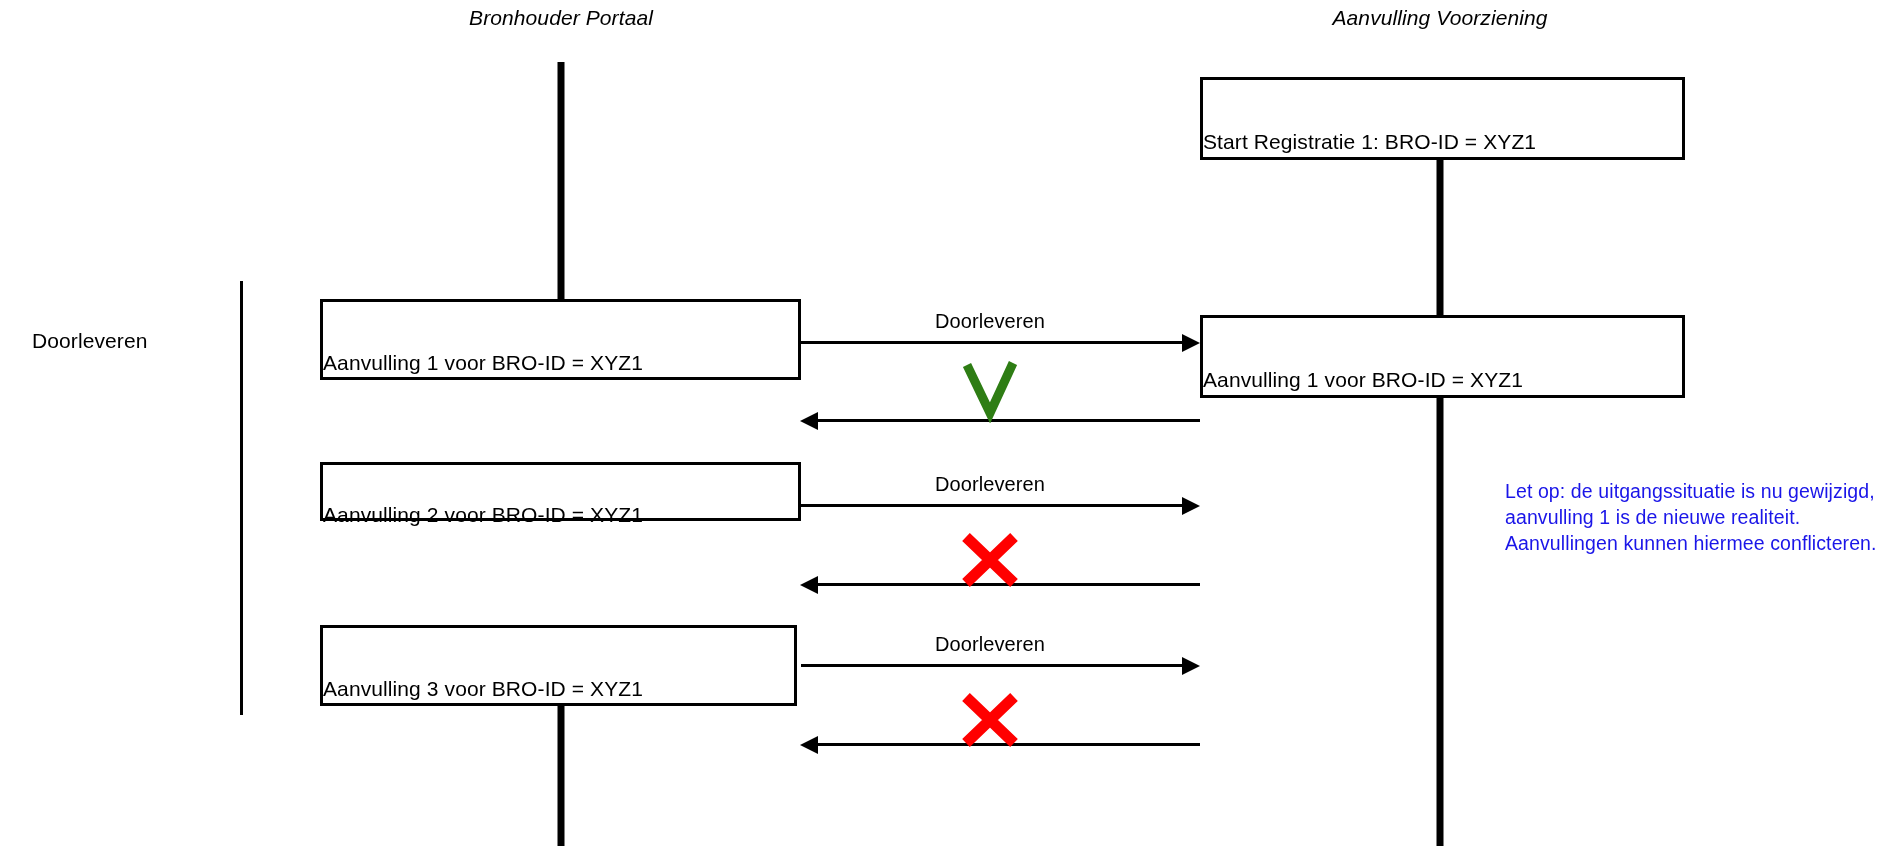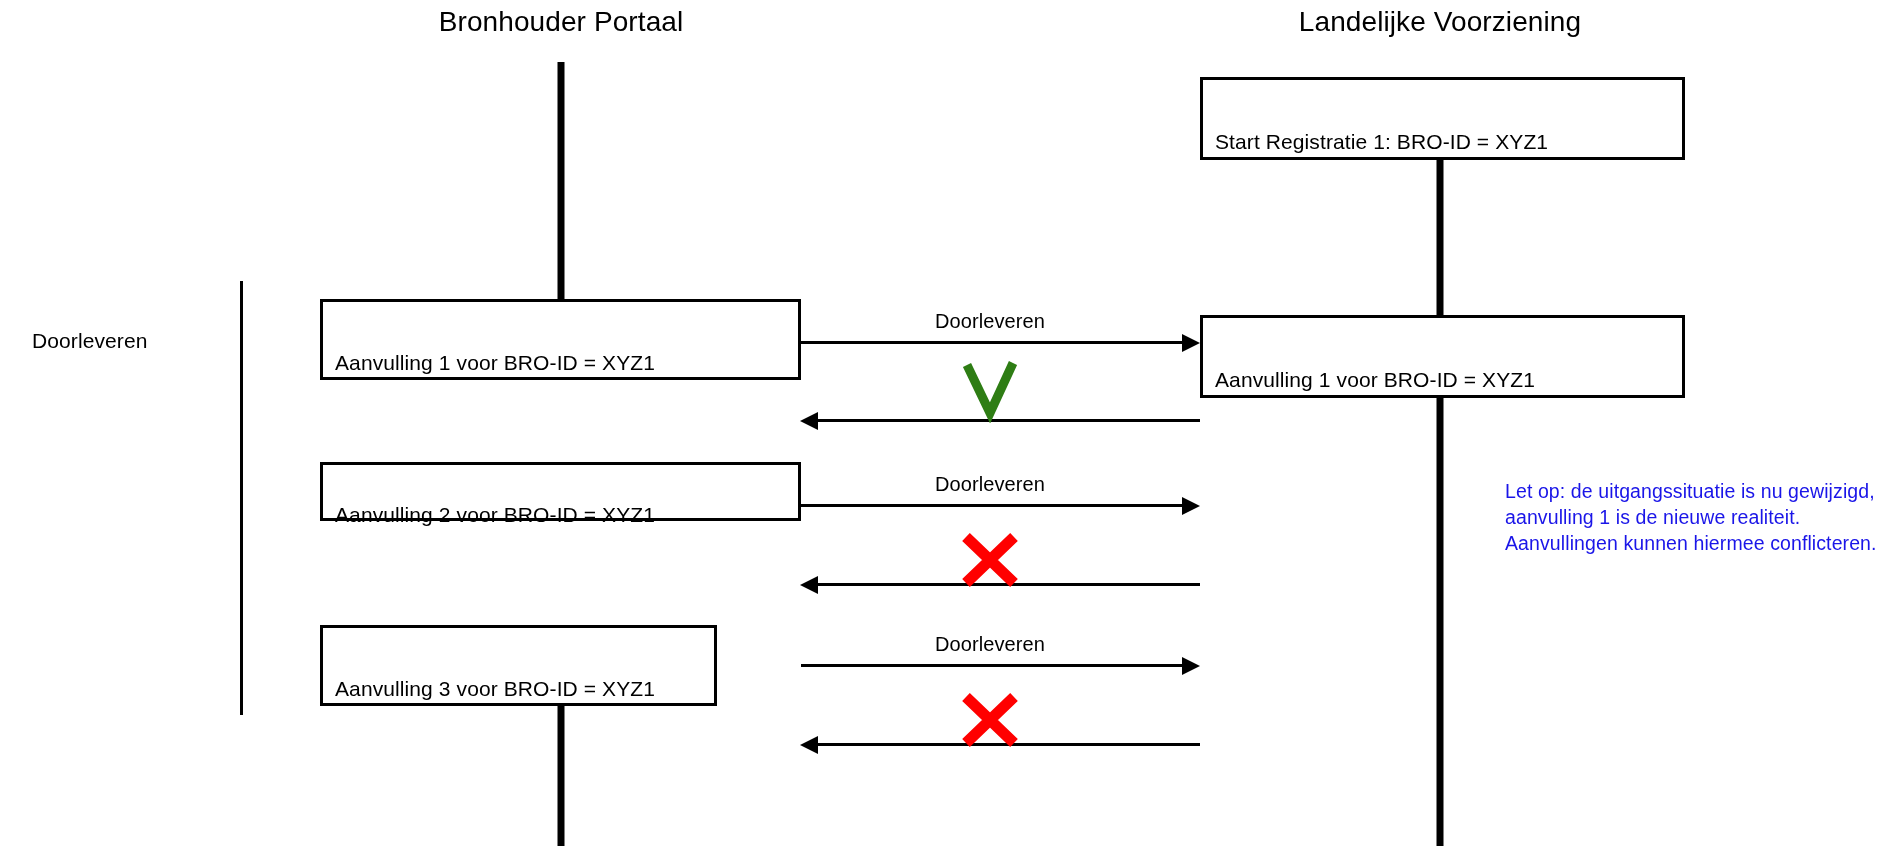--- a/index.html
+++ b/index.html
@@ -14,45 +14,45 @@
   }
   #canvas {
     position: relative;
     width: 1902px;
     height: 846px;
     background: #ffffff;
     overflow: hidden;
   }
   .lifeline-title {
     position: absolute;
-    font-size: 28px;
+    font-size: 21px;
     color: #000;
     white-space: nowrap;
     transform: translateX(-50%);
     letter-spacing: 0.1px;
+    font-style: italic;
   }
   .lifeline {
     position: absolute;
     width: 7px;
     background: #000000;
     transform: translateX(-50%);
   }
   .msgbox {
     position: absolute;
     box-sizing: border-box;
     border: 3px solid #000000;
     background: #ffffff;
     display: flex;
     align-items: center;
   }
   .msgbox .msgbox-label {
     font-size: 21px;
     color: #000;
     white-space: nowrap;
-    padding-left: 12px;
     letter-spacing: 0.1px;
     margin-top: 47px;
   }
   .arrow-line {
     position: absolute;
     height: 3px;
     background: #000000;
   }
   .arrowhead {
     position: absolute;
@@ -103,21 +103,21 @@
     pointer-events: none;
   }
 </style>
 </head>
 <body>
 
 <div id="canvas">
 
   <div class="lifeline-title" style="left:561px; top:6px;">Bronhouder Portaal</div>
 
-  <div class="lifeline-title" style="left:1440px; top:6px;">Landelijke Voorziening</div>
+  <div class="lifeline-title" style="left:1440px; top:6px;">Aanvulling Voorziening</div>
 
   <div class="lifeline" style="left:561px; top:62px; height:238px;"></div>
   <div class="lifeline" style="left:561px; top:706px; height:140px;"></div>
 
   <div class="lifeline" style="left:1440px; top:159px; height:157px;"></div>
   <div class="lifeline" style="left:1440px; top:397px; height:449px;"></div>
 
   <div class="group-bracket" style="left:240px; top:281px; height:434px;"></div>
   <div class="group-label" style="left:32px; top:329px;">Doorleveren</div>
 
@@ -156,21 +156,21 @@
 
   <div class="arrow-line" style="left:818px; top:583px; width:382px;"></div>
   <div class="arrowhead left" style="left:800px; top:576px;"></div>
 
   <div class="mark" style="left:990px; top:562px;">
     <svg width="62" height="56" viewBox="0 0 62 56" xmlns="http://www.w3.org/2000/svg">
       <path d="M7 5 L55 51 M55 5 L7 51" stroke="#FF0000" stroke-width="11" stroke-linecap="butt"></path>
     </svg>
   </div>
 
-  <div class="msgbox" style="left:320px; top:625px; width:397px; height:81px;">
+  <div class="msgbox" style="left:320px; top:625px; width:477px; height:81px;">
     <span class="msgbox-label">Aanvulling 3 voor BRO-ID = XYZ1</span>
   </div>
 
   <div class="arrow-line" style="left:801px; top:664px; width:381px;"></div>
   <div class="arrowhead right" style="left:1182px; top:657px;"></div>
   <div class="arrow-label" style="left:990px; top:633px;">Doorleveren</div>
 
   <div class="arrow-line" style="left:818px; top:743px; width:382px;"></div>
   <div class="arrowhead left" style="left:800px; top:736px;"></div>
 

